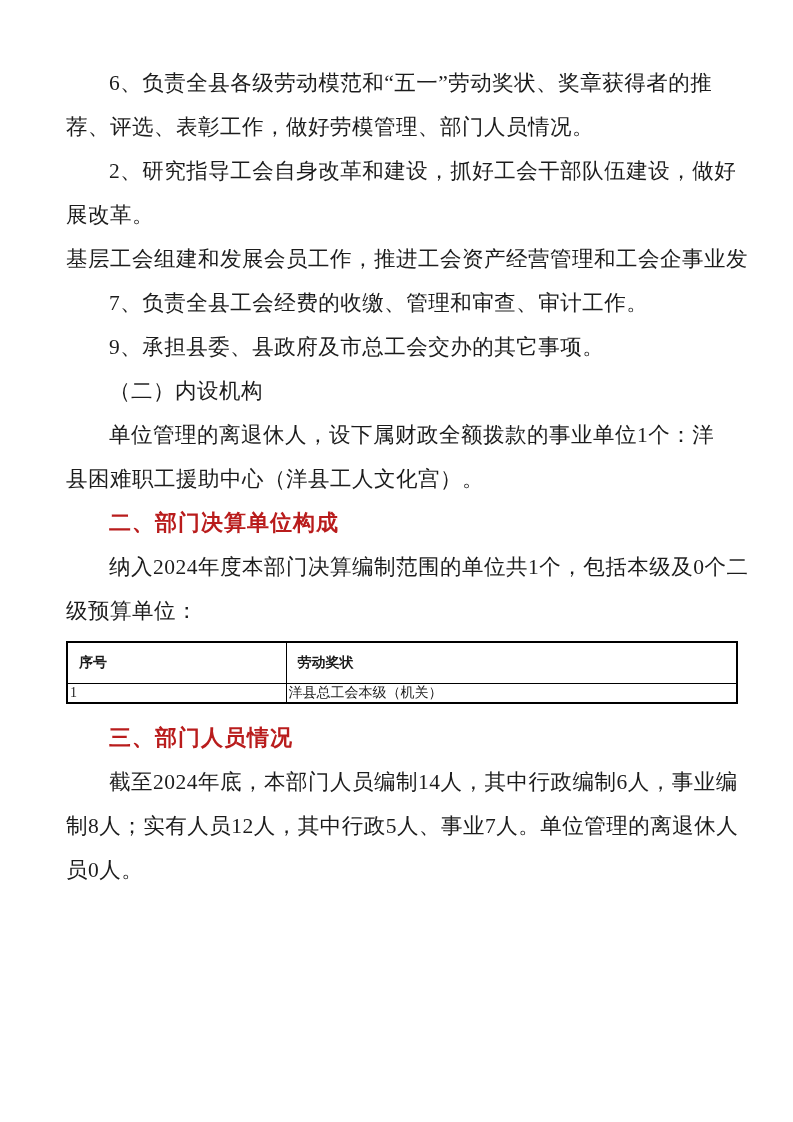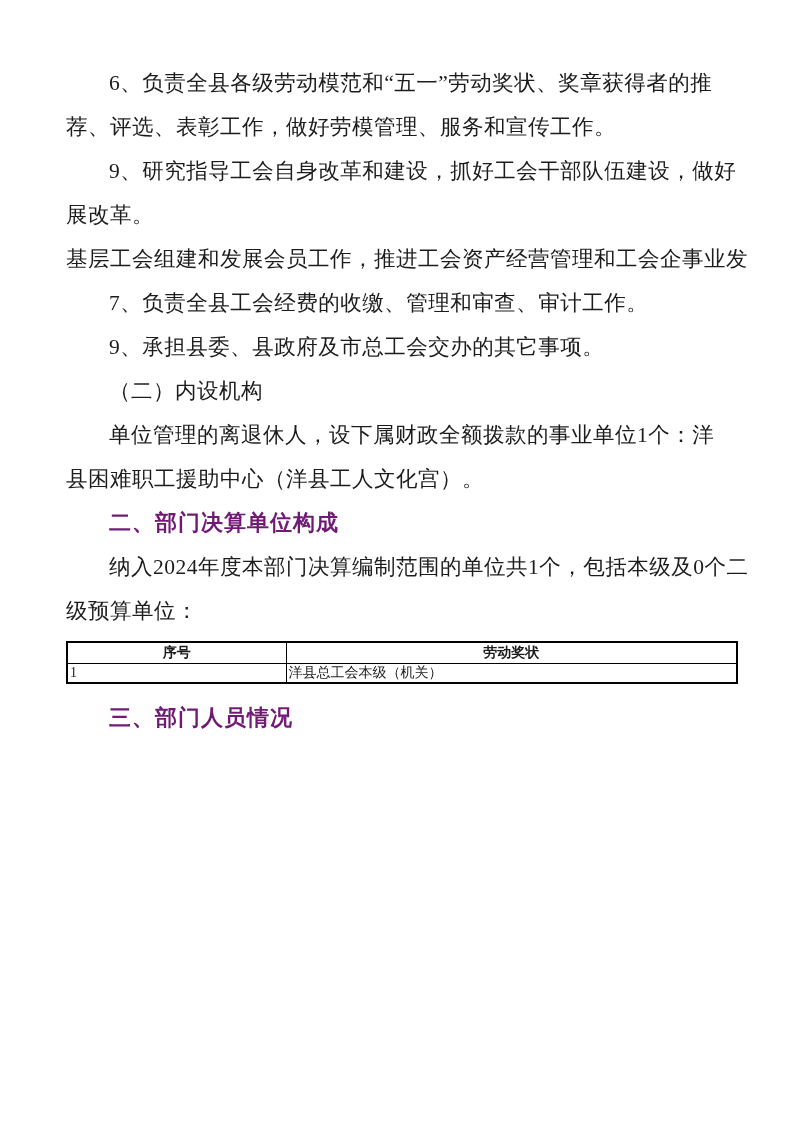--- a/index.html
+++ b/index.html
@@ -29,62 +29,62 @@
   .heading {
     display: block;
     font-family: "Liberation Sans", "DejaVu Sans", sans-serif;
     font-weight: bold;
     font-size: 22px;
     line-height: 44px;
     height: 44px;
     padding-left: 43px;
     white-space: nowrap;
     letter-spacing: 1px;
-    color: #701a75;
+    color: #b91c1c;
   }
   table.units-table {
     border-collapse: collapse;
     table-layout: fixed;
     width: 672px;
     margin: 8px 0 12px 0;
     border: 2px solid #000000;
   }
   table.units-table th,
   table.units-table td {
     border: 1px solid #000000;
     height: 19px;
     overflow: hidden;
     white-space: nowrap;
   }
   table.units-table th {
     font-size: 14px;
     font-weight: bold;
-    text-align: center;
-    padding: 1px;
+    text-align: left;
+    padding: 11px;
   }
   table.units-table td {
     font-size: 14px;
     font-weight: normal;
     text-align: left;
     padding: 0 2px;
   }
   .col-seq { width: 219px; }
 </style>
 </head>
 <body>
 
 <div class="page">
 
   <p>
     <span class="ln indent">6、负责全县各级劳动模范和“五一”劳动奖状、奖章获得者的推</span>
-    <span class="ln">荐、评选、表彰工作，做好劳模管理、服务和宣传工作。</span>
+    <span class="ln">荐、评选、表彰工作，做好劳模管理、部门人员情况。</span>
   </p>
 
   <p>
-    <span class="ln indent">9、研究指导工会自身改革和建设，抓好工会干部队伍建设，做好</span>
+    <span class="ln indent">2、研究指导工会自身改革和建设，抓好工会干部队伍建设，做好</span>
     <span class="ln">展改革。</span>
     <span class="ln">基层工会组建和发展会员工作，推进工会资产经营管理和工会企事业发</span>
   </p>
 
   <p>
     <span class="ln indent">7、负责全县工会经费的收缴、管理和审查、审计工作。</span>
   </p>
 
   <p>
     <span class="ln indent">9、承担县委、县政府及市总工会交办的其它事项。</span>
@@ -116,14 +116,19 @@
     <tbody>
       <tr>
         <td>1</td>
         <td>洋县总工会本级（机关）</td>
       </tr>
     </tbody>
   </table>
 
   <h2 class="heading">三、部门人员情况</h2>
 
+  <p>
+    <span class="ln indent">截至2024年底，本部门人员编制14人，其中行政编制6人，事业编</span>
+    <span class="ln">制8人；实有人员12人，其中行政5人、事业7人。单位管理的离退休人</span>
+    <span class="ln">员0人。</span>
+  </p>
 
 </div>
 
 </body></html>

